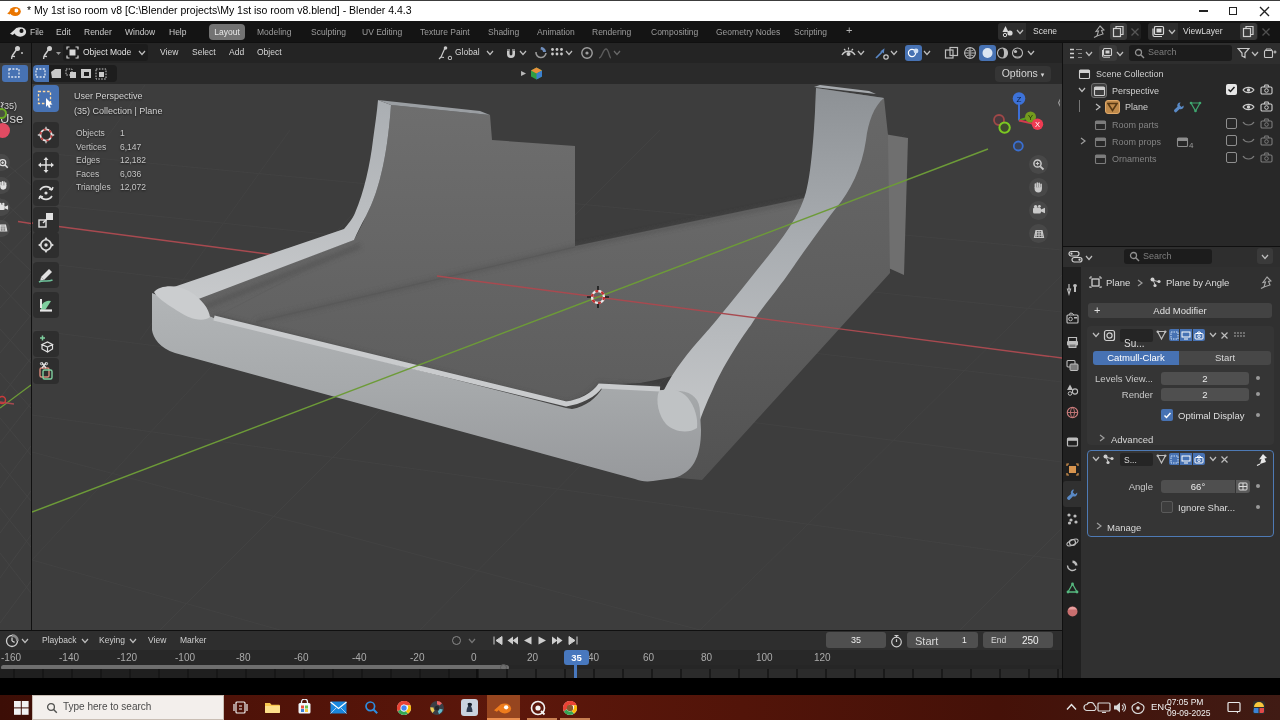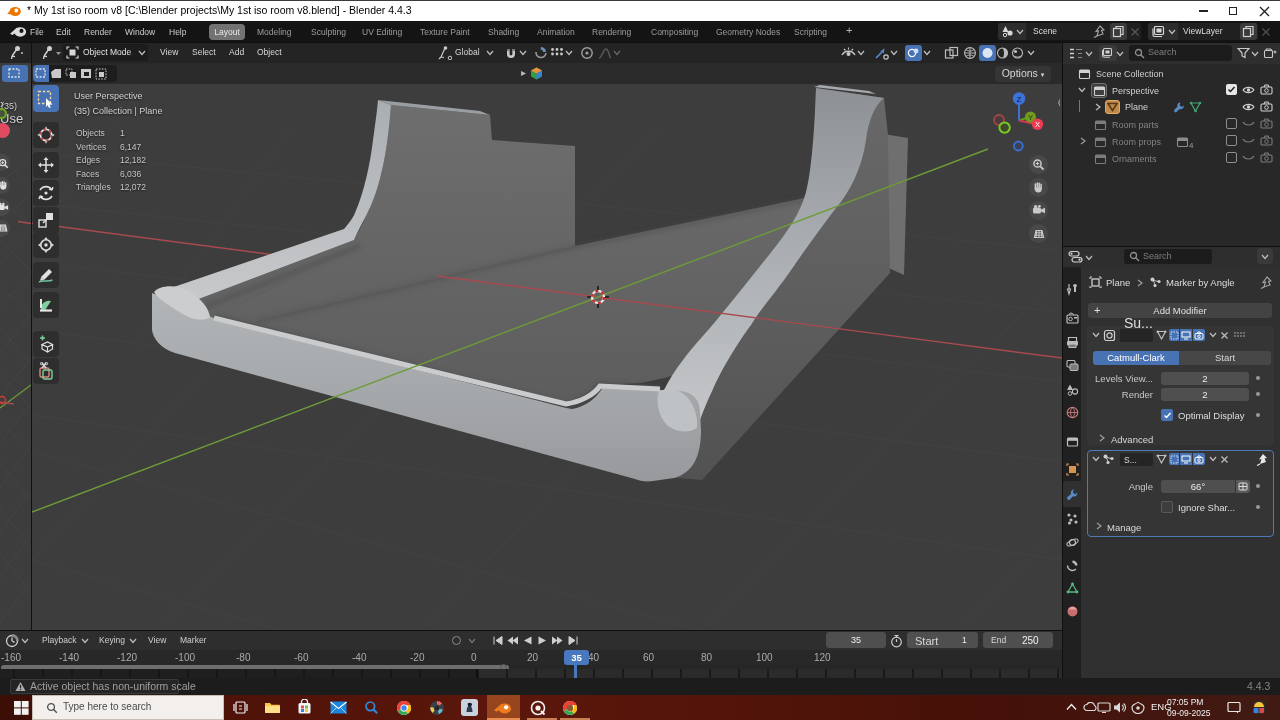--- a/index.html
+++ b/index.html
@@ -844,40 +844,40 @@
     <div class="abs" style="left:43px;top:30px;color:#dedede">Plane</div>
     <svg class="abs" style="left:74px;top:32px" width="6" height="8" viewBox="0 0 6 8">
         <path d="M1,1 L5,4 L1,7" fill="none" stroke="#9d9d9d" stroke-width="1.2"></path>
       </svg>
     <svg class="abs" style="left:86px;top:29px" width="14" height="13" viewBox="0 0 14 13">
         <circle cx="3.5" cy="3.5" r="2" fill="#cfcfcf"></circle>
         <circle cx="10" cy="5.5" r="1.6" fill="#cfcfcf"></circle>
         <circle cx="6" cy="9.5" r="1.6" fill="#cfcfcf"></circle>
         <path d="M5,4.5 L9,5.5 M4.5,5 L6,8.5" stroke="#cfcfcf" stroke-width="0.9"></path>
       </svg>
-    <div class="abs" style="left:103px;top:30px;color:#dedede">Marker by Angle</div>
+    <div class="abs" style="left:103px;top:30px;color:#dedede">Plane by Angle</div>
     <svg class="abs" style="left:197px;top:29px" width="12" height="13" viewBox="0 0 12 13">
         <path d="M7,1 L11,5 L8.5,5.5 L10,9 L4,11 L5.5,6 L3,6.5 Z" fill="none" stroke="#a8a8a8" stroke-width="1.1"></path>
         <path d="M4,11 L1,12.5" stroke="#a8a8a8" stroke-width="1.1"></path>
       </svg>
     
     <div class="abs" style="left:25px;top:56px;width:184px;height:15px;background:#434343;border-radius:3px"></div>
     <div class="abs" style="left:31px;top:57px;color:#e0e0e0;font-size:11px">+</div>
     <div class="abs" style="left:25px;top:58px;width:184px;text-align:center;color:#e0e0e0">Add Modifier</div>
     
     <div class="abs" style="left:24px;top:79px;width:187px;height:119px;background:#353535;border-radius:4px"></div>
     <svg class="abs" style="left:29px;top:85px" width="8" height="6" viewBox="0 0 8 6">
         <path d="M1,1 L4,4.5 L7,1" fill="none" stroke="#bdbdbd" stroke-width="1.2"></path>
       </svg>
     <svg class="abs" style="left:40px;top:82px" width="13" height="13" viewBox="0 0 13 13">
         <rect x="1.5" y="1.5" width="10" height="10" rx="2" fill="none" stroke="#cfcfcf" stroke-width="1.2"></rect>
         <circle cx="6.5" cy="6.5" r="2.6" fill="none" stroke="#cfcfcf" stroke-width="1.2"></circle>
       </svg>
     <div class="abs" style="left:57px;top:82px;width:33px;height:13px;background:#252525;border-radius:2px"></div>
-    <div class="abs" style="left:61px;top:68px;color:#dedede;font-size:14px">Su...</div>
+    <div class="abs" style="left:61px;top:91px;color:#dedede;font-size:10px">Su...</div>
     <svg class="abs" style="left:93px;top:83px" width="11" height="11" viewBox="0 0 11 11">
         <path d="M1.5,1.5 h8 L5.5,9 Z" fill="none" stroke="#bdbdbd" stroke-width="1.2"></path>
         <circle cx="1.8" cy="1.8" r="1.2" fill="#bdbdbd"></circle>
         <circle cx="9.2" cy="1.8" r="1.2" fill="#bdbdbd"></circle>
       </svg>
     <div class="abs" style="left:106px;top:82px;width:10px;height:12px;background:#4772b3;border-radius:2px 0 0 2px"></div>
     <div class="abs" style="left:117px;top:82px;width:12px;height:12px;background:#4772b3"></div>
     <div class="abs" style="left:130px;top:82px;width:12px;height:12px;background:#4772b3;border-radius:0 2px 2px 0"></div>
     <svg class="abs" style="left:107px;top:84px" width="9" height="9" viewBox="0 0 9 9">
         <rect x="1" y="1" width="7" height="7" fill="none" stroke="#cfe0f5" stroke-width="1" stroke-dasharray="1.5 1"></rect>
@@ -1105,30 +1105,20 @@
         <div class="abs" style="left:71px;top:38px;width:2px;height:9px;background:#171717"></div>
         <div class="abs" style="left:42px;top:38px;width:2px;height:9px;background:#171717"></div>
         <div class="abs" style="left:13px;top:38px;width:2px;height:9px;background:#171717"></div>
         <div class="abs" style="left:476px;top:38px;width:2px;height:9px;background:#101010"></div>
       </div>
 
     <div class="abs" style="left:564px;top:19px;width:25px;height:15px;background:#4878be;border-radius:3px;text-align:center;line-height:15px;color:#fff;font-size:9.5px;font-weight:bold">35</div>
     <div class="abs" style="left:574px;top:34px;width:3px;height:13px;background:#4878be"></div>
   </div>
 
-  <div id="statusbar" class="abs">
-    <div class="abs" style="left:10px;top:1px;width:169px;height:15px;background:#252525;border:1px solid #3a3a3a;border-radius:2px"></div>
-    <svg class="abs" style="left:15px;top:3px" width="11" height="11" viewBox="0 0 12 12">
-        <path d="M6,1 L11.5,11 H0.5 Z" fill="#adadad"></path>
-        <rect x="5.4" y="4.2" width="1.3" height="3.6" fill="#252525"></rect>
-        <rect x="5.4" y="8.6" width="1.3" height="1.4" fill="#252525"></rect>
-      </svg>
-    <div class="abs" style="left:30px;top:2px;color:#9f9f9f">Active object has non-uniform scale</div>
-    <div class="abs" style="left:1247px;top:2px;color:#848484">4.4.3</div>
-  </div>
 
   <div id="taskbar" class="abs">
     <svg class="abs" style="left:14px;top:6px" width="15" height="14" viewBox="0 0 15 14">
         <rect x="0" y="0" width="6.8" height="6.4" fill="#f2f2f2"></rect>
         <rect x="7.8" y="0" width="6.8" height="6.4" fill="#f2f2f2"></rect>
         <rect x="0" y="7.4" width="6.8" height="6.4" fill="#f2f2f2"></rect>
         <rect x="7.8" y="7.4" width="6.8" height="6.4" fill="#f2f2f2"></rect>
       </svg>
     <div class="abs" style="left:32px;top:0;width:192px;height:25px;background:#f3efec;border:1px solid #c9beb4"></div>
     <svg class="abs" style="left:46px;top:7px" width="12" height="12" viewBox="0 0 12 12">

